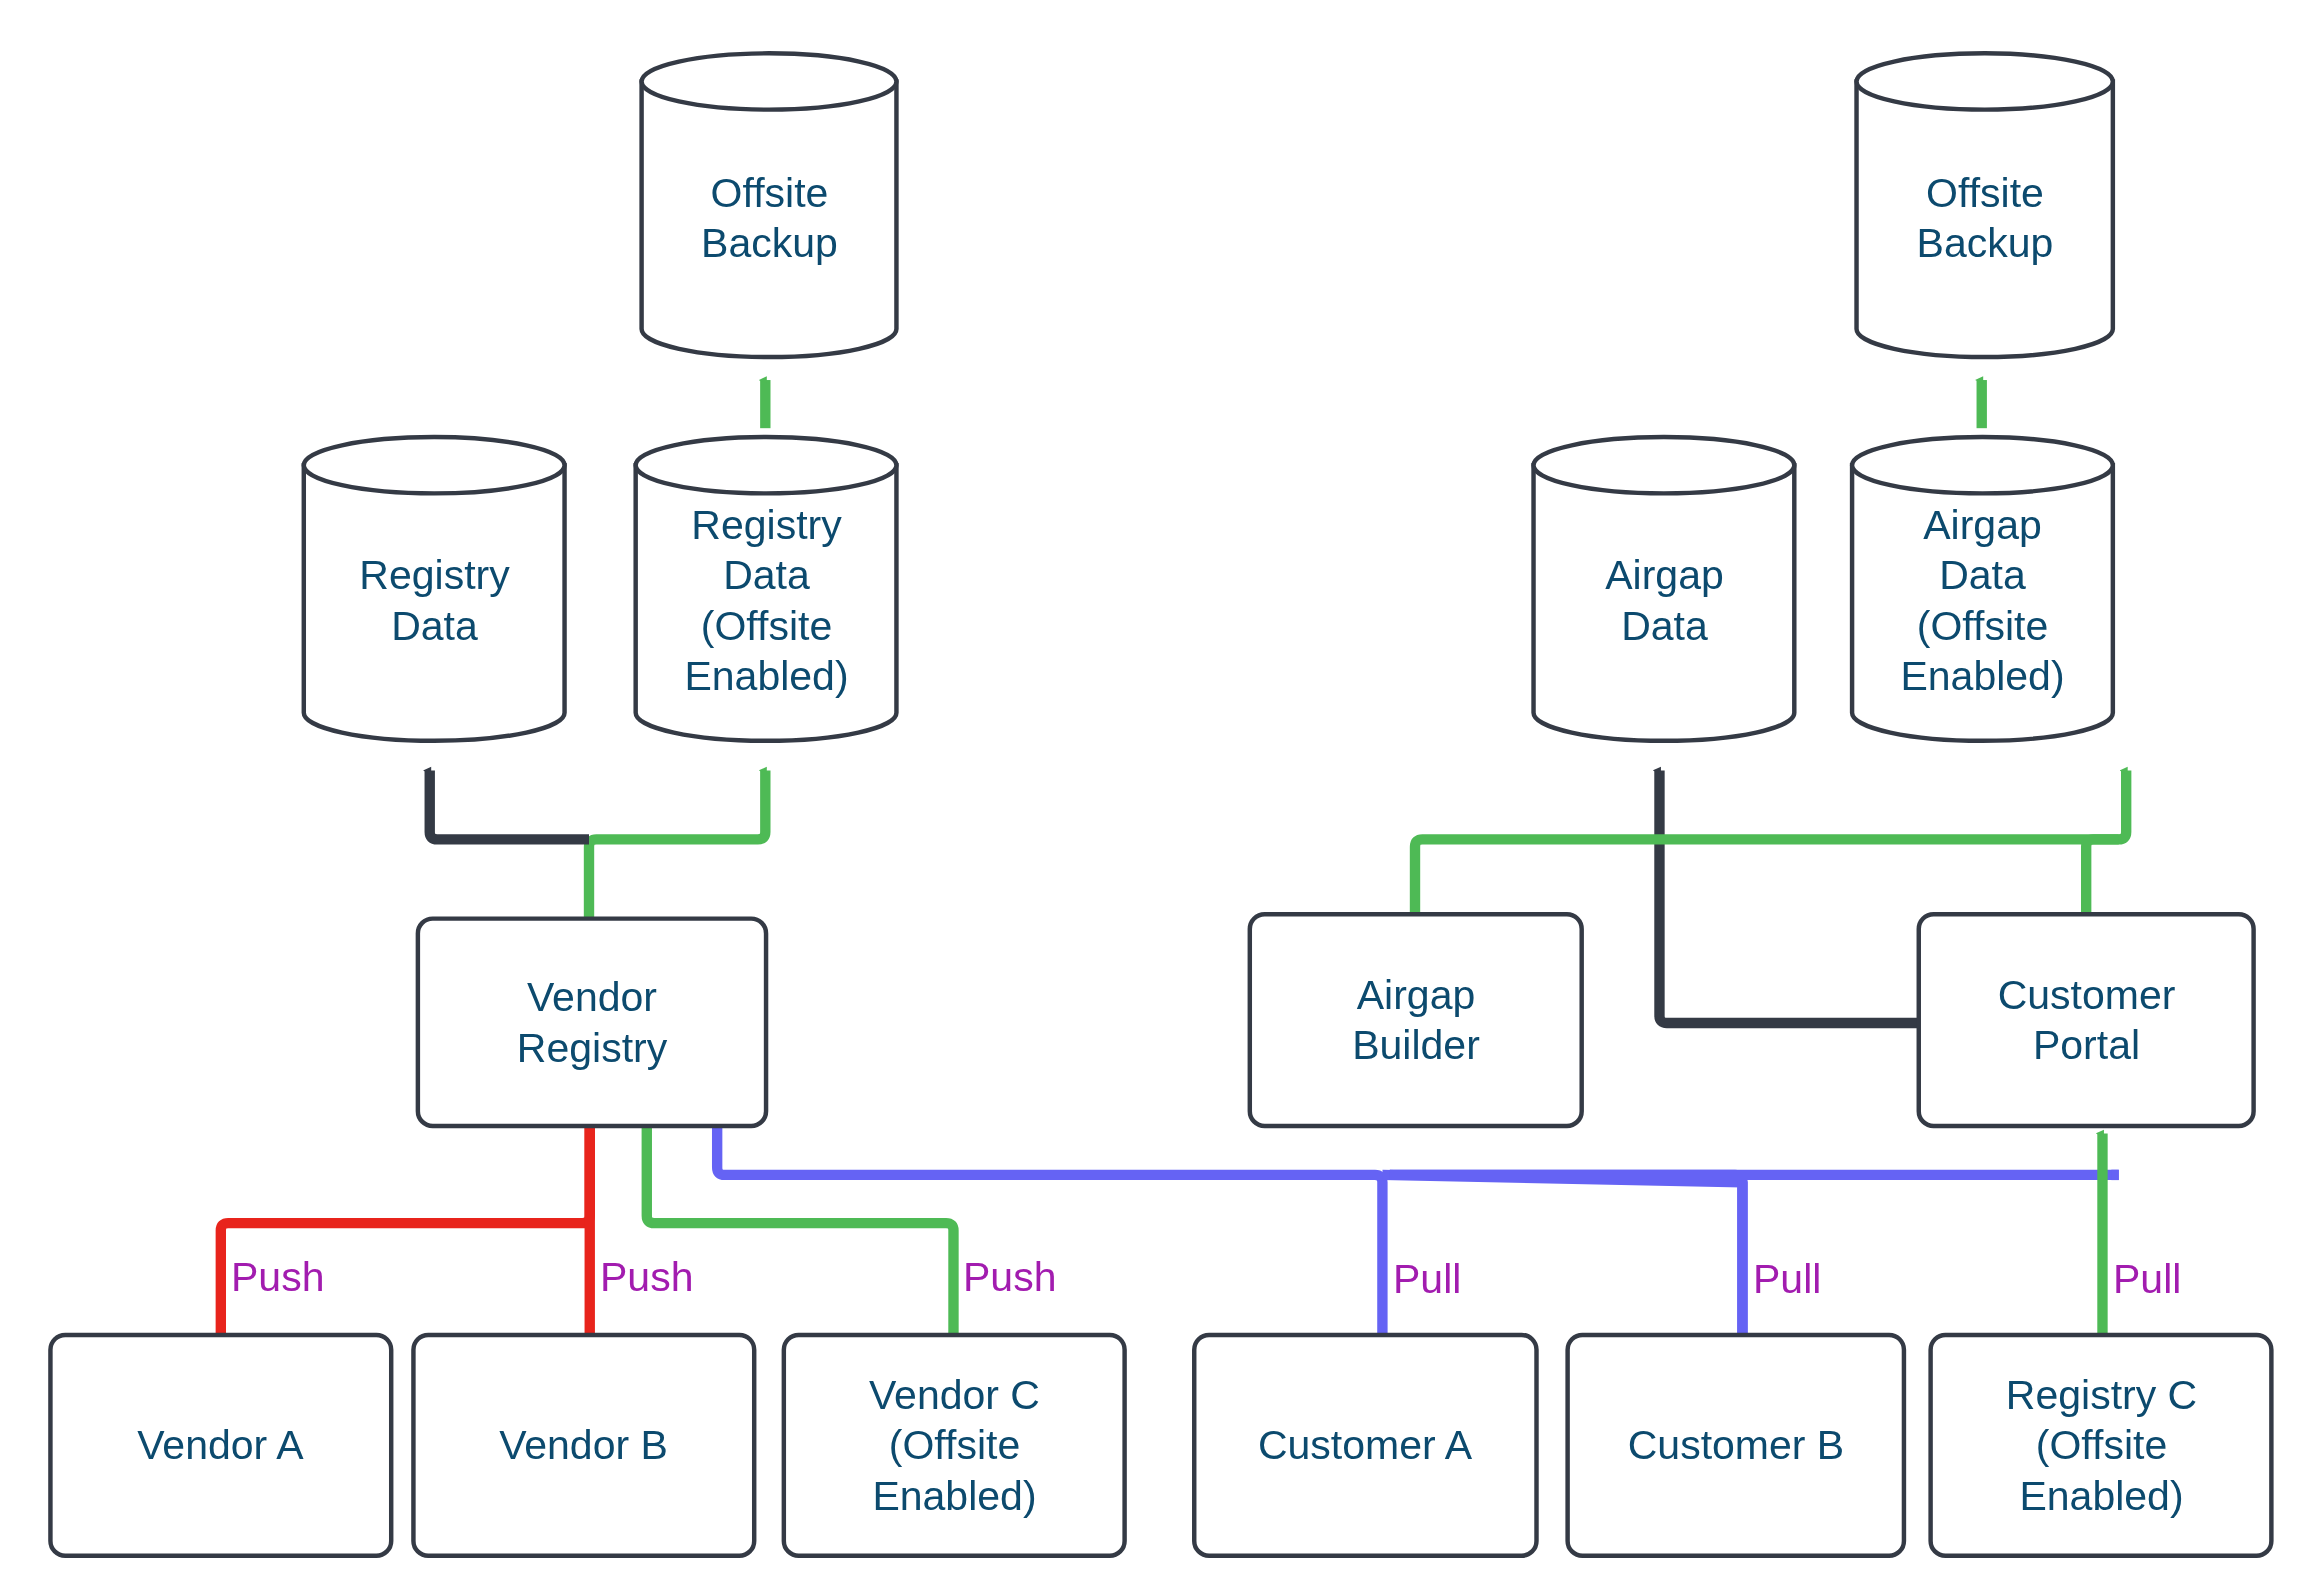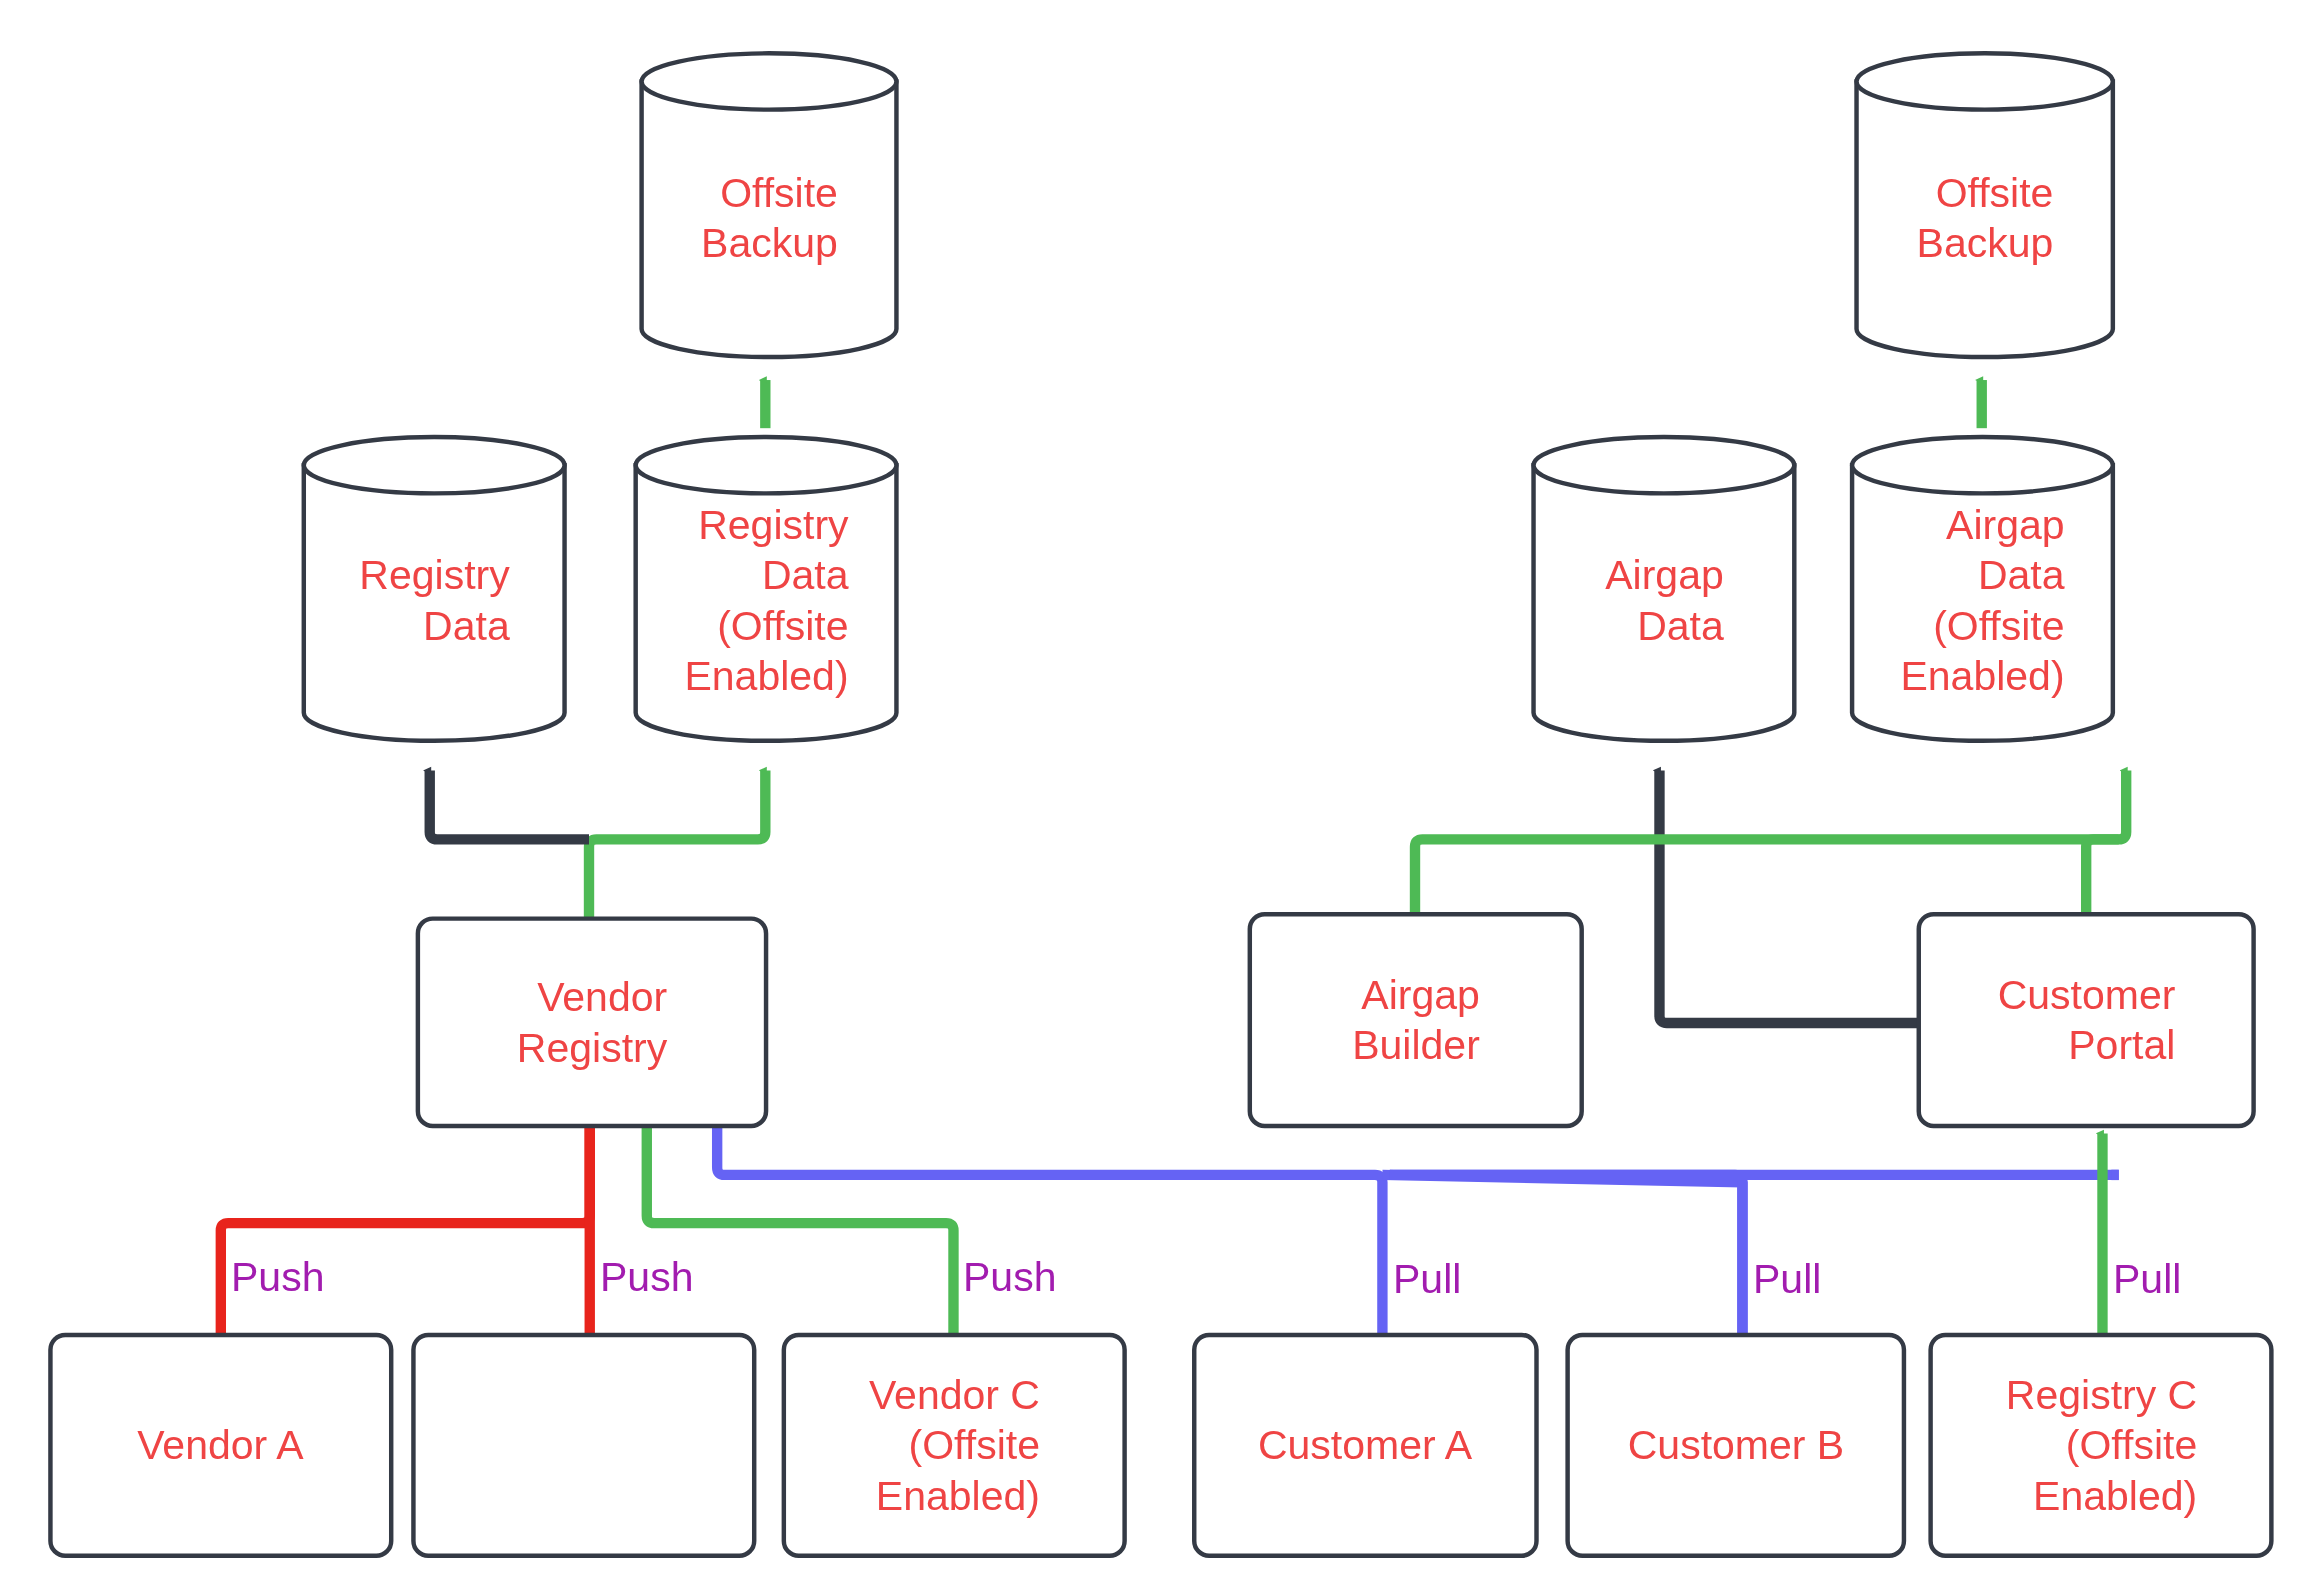--- a/index.html
+++ b/index.html
@@ -10,22 +10,22 @@
     background:#ffffff;
     font-family:"Liberation Sans","DejaVu Sans",sans-serif;
     overflow:hidden;
   }
   #diagram{position:absolute;left:0;top:0;width:2307px;height:1592px;}
   .node-label{
     position:absolute;
     display:flex;
     align-items:center;
     justify-content:center;
-    text-align:right;
-    color:#ef4444;
+    text-align:center;
+    color:#0c4a6e;
     font-size:41px;
     line-height:1.22;
     pointer-events:none;
     white-space:pre-line;
   }
   .edge-label{
     position:absolute;
     color:#a21caf;
     font-size:41px;
     line-height:1;
@@ -161,20 +161,21 @@
   <div class="node-label" style="left:630px;top:482px;width:273px;height:237px;">Registry
 Data
 (Offsite
 Enabled)</div>
 
   <div class="node-label" style="left:418px;top:919px;width:348px;height:207px;">Vendor
 Registry</div>
 
   <div class="node-label" style="left:50px;top:1335px;width:341px;height:221px;">Vendor A</div>
 
+  <div class="node-label" style="left:413px;top:1335px;width:341px;height:221px;">Vendor B</div>
 
   <div class="node-label" style="left:784px;top:1335px;width:341px;height:221px;">Vendor C
 (Offsite
 Enabled)</div>
 
   <div class="node-label" style="left:1857px;top:133px;width:256px;height:170px;">Offsite
 Backup</div>
 
   <div class="node-label" style="left:1534px;top:519px;width:261px;height:163px;">Airgap
 Data</div>

